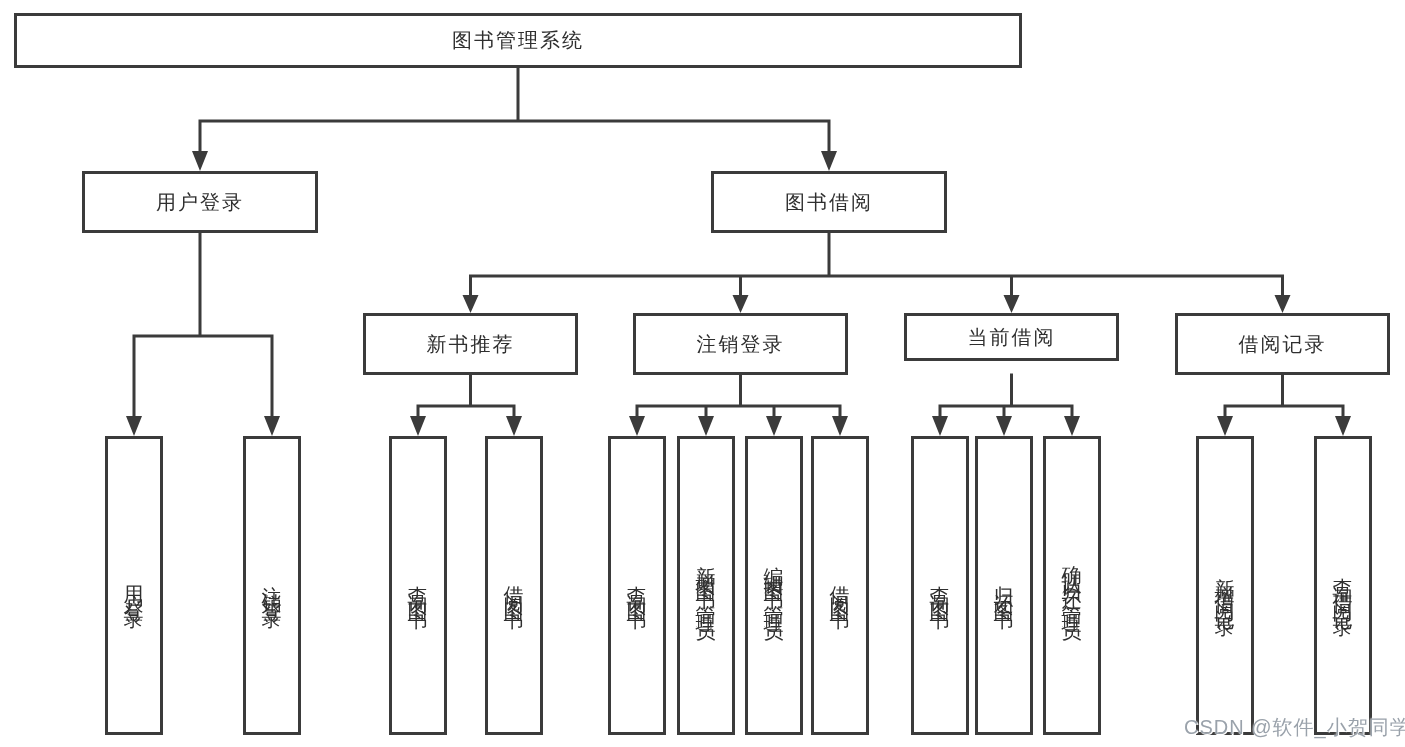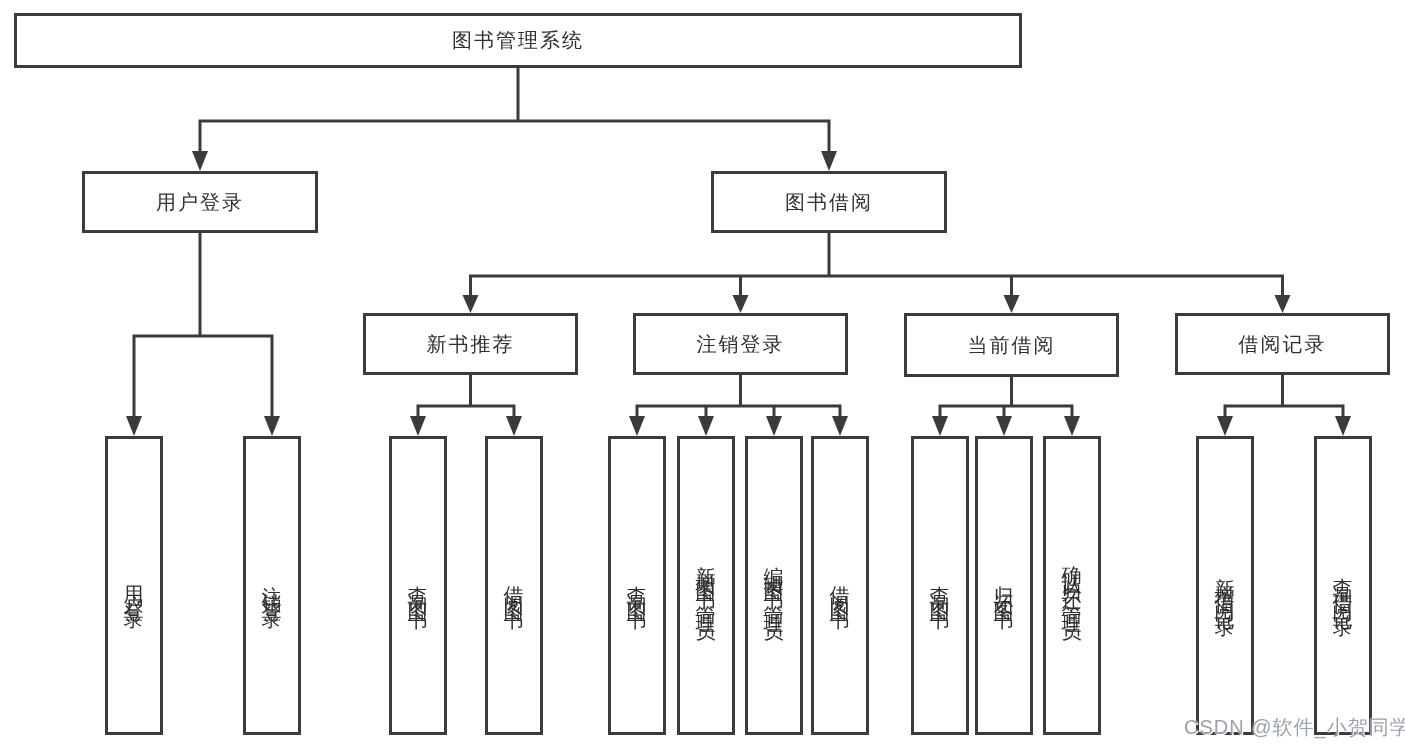--- a/index.html
+++ b/index.html
@@ -99,21 +99,21 @@
   <div class="box" style="left:711px;top:171px;width:236px;height:62px">
     <span class="label">图书借阅</span>
   </div>
 
   <div class="box" style="left:363px;top:313px;width:215px;height:62px">
     <span class="label">新书推荐</span>
   </div>
   <div class="box" style="left:633px;top:313px;width:215px;height:62px">
     <span class="label">注销登录</span>
   </div>
-  <div class="box" style="left:904px;top:313px;width:215px;height:64px">
+  <div class="box" style="left:904px;top:313px;width:215px;height:48px">
     <span class="label">当前借阅</span>
   </div>
   <div class="box" style="left:1175px;top:313px;width:215px;height:62px">
     <span class="label">借阅记录</span>
   </div>
 
   <div class="box vertical" style="left:105px;top:436px;width:58px;height:299px">
     <span class="label">用户登录</span>
   </div>
   <div class="box vertical" style="left:243px;top:436px;width:58px;height:299px">

